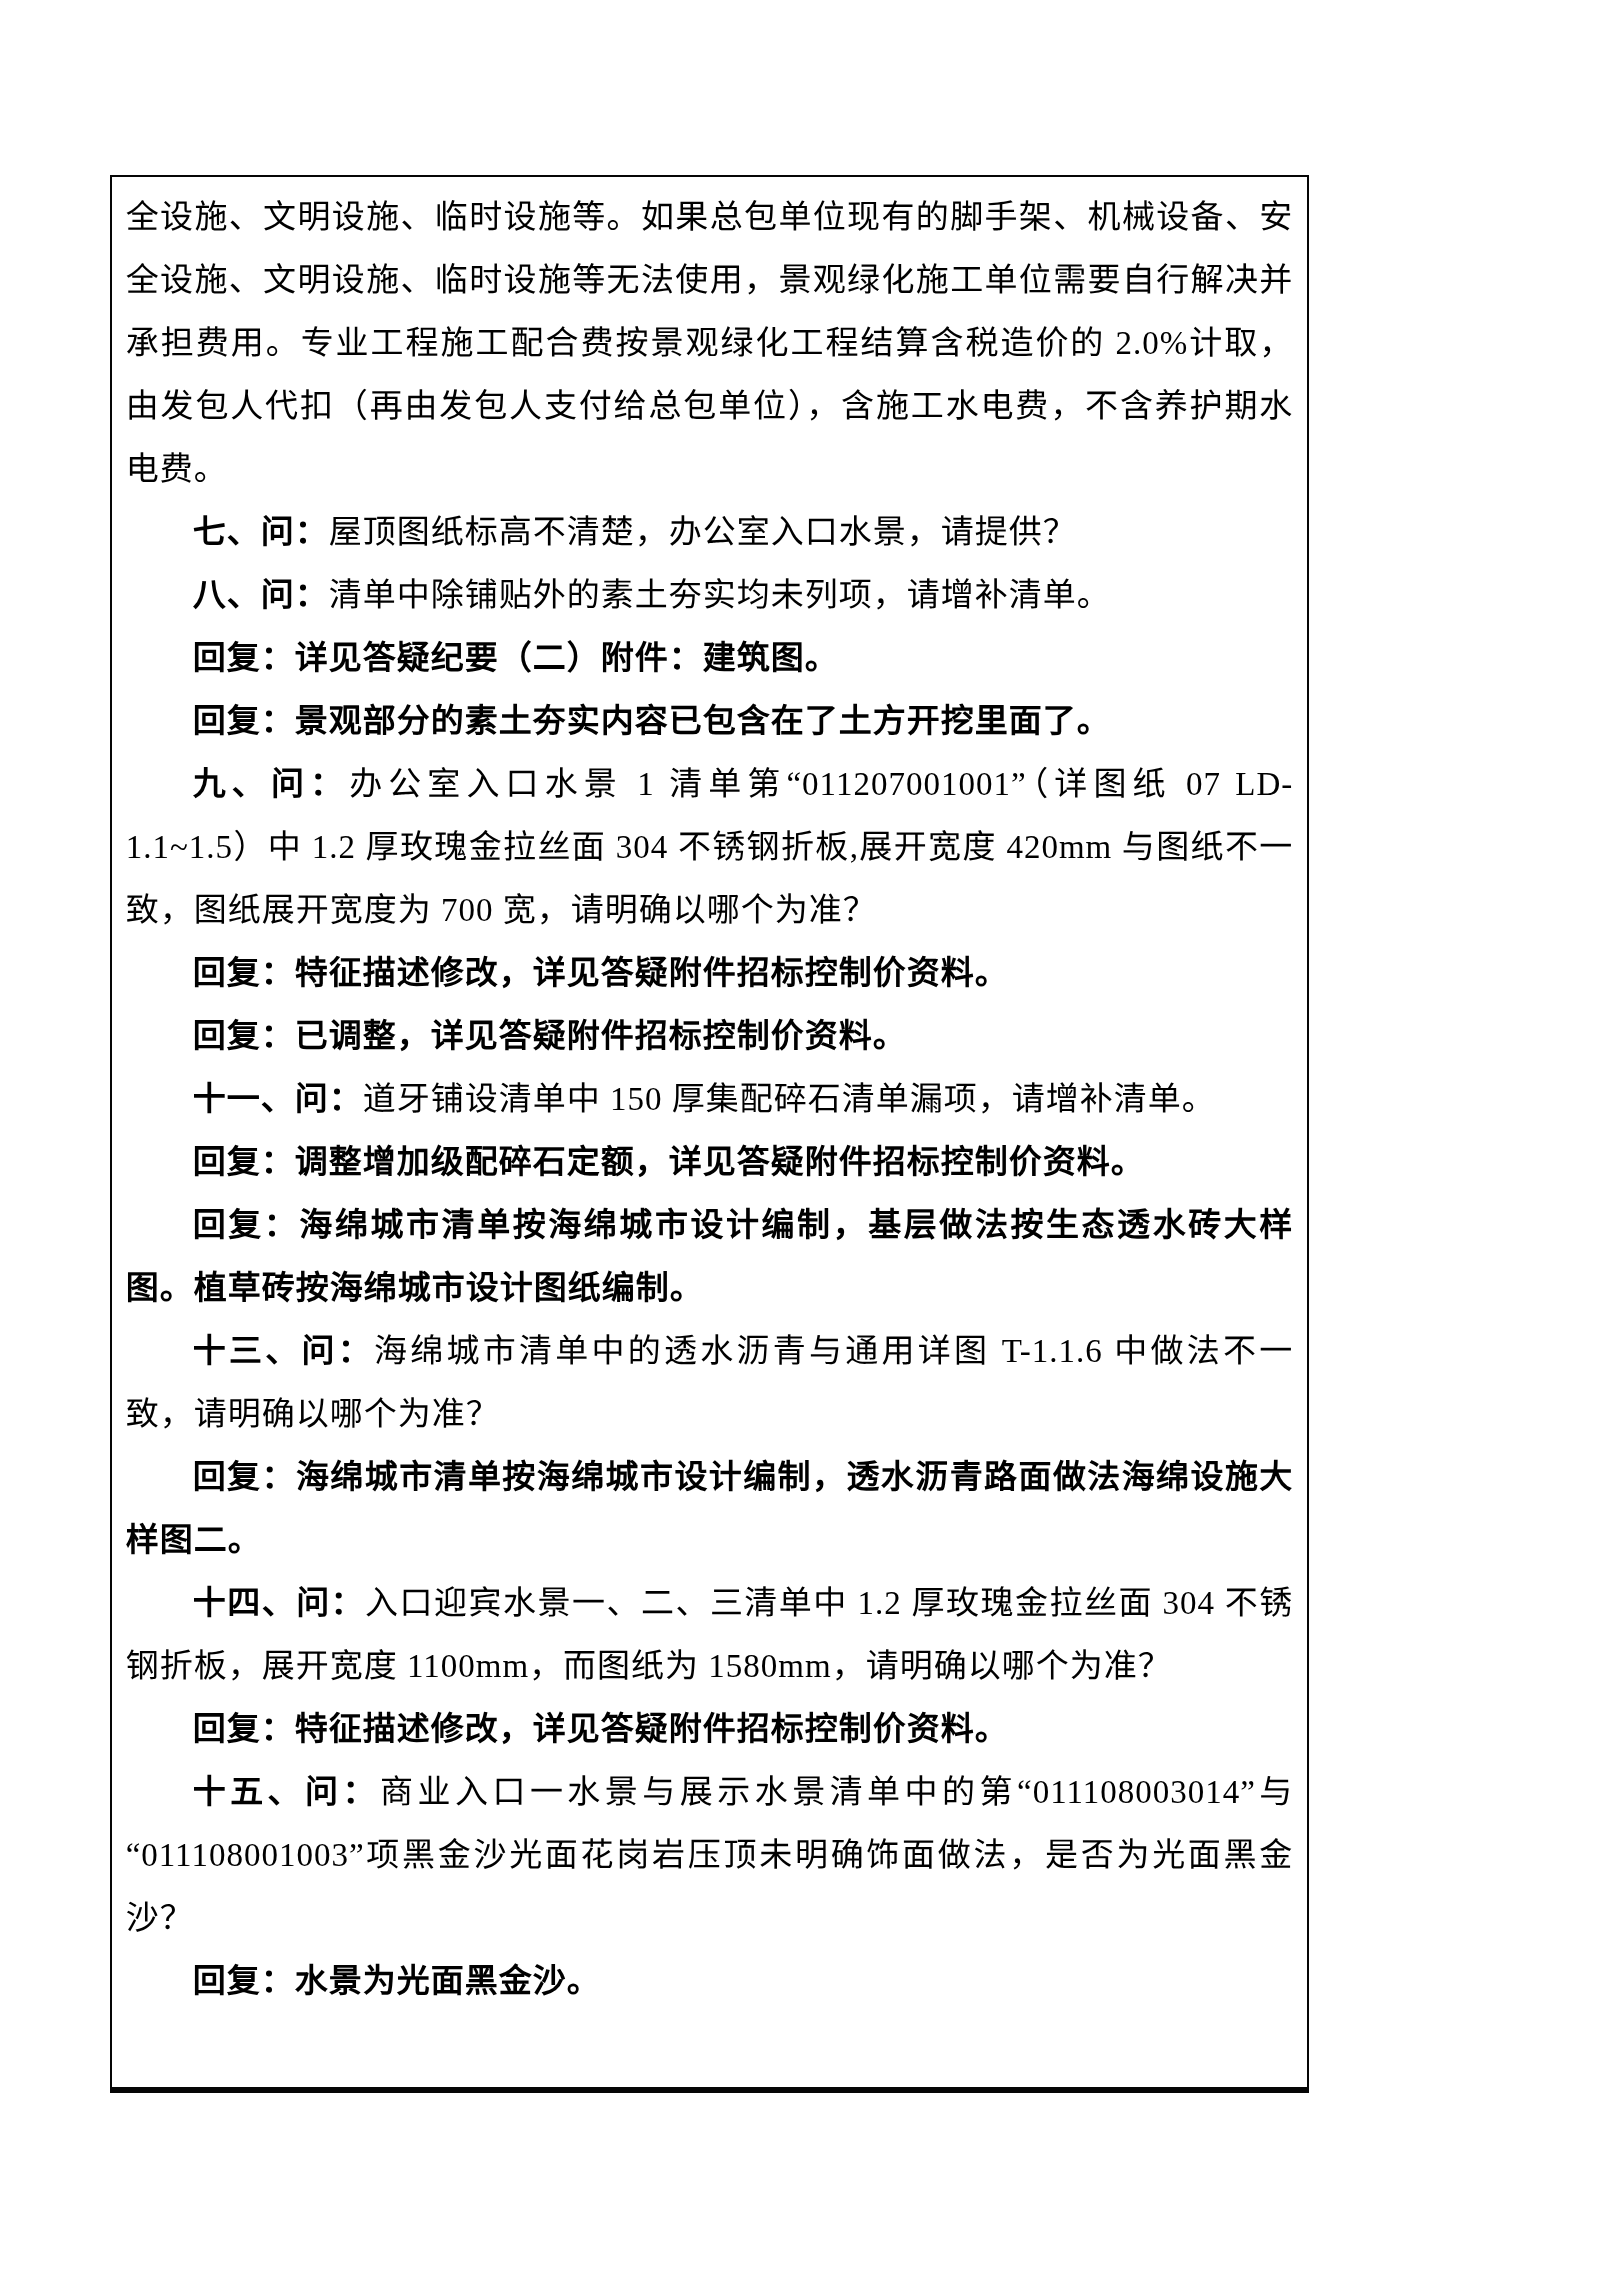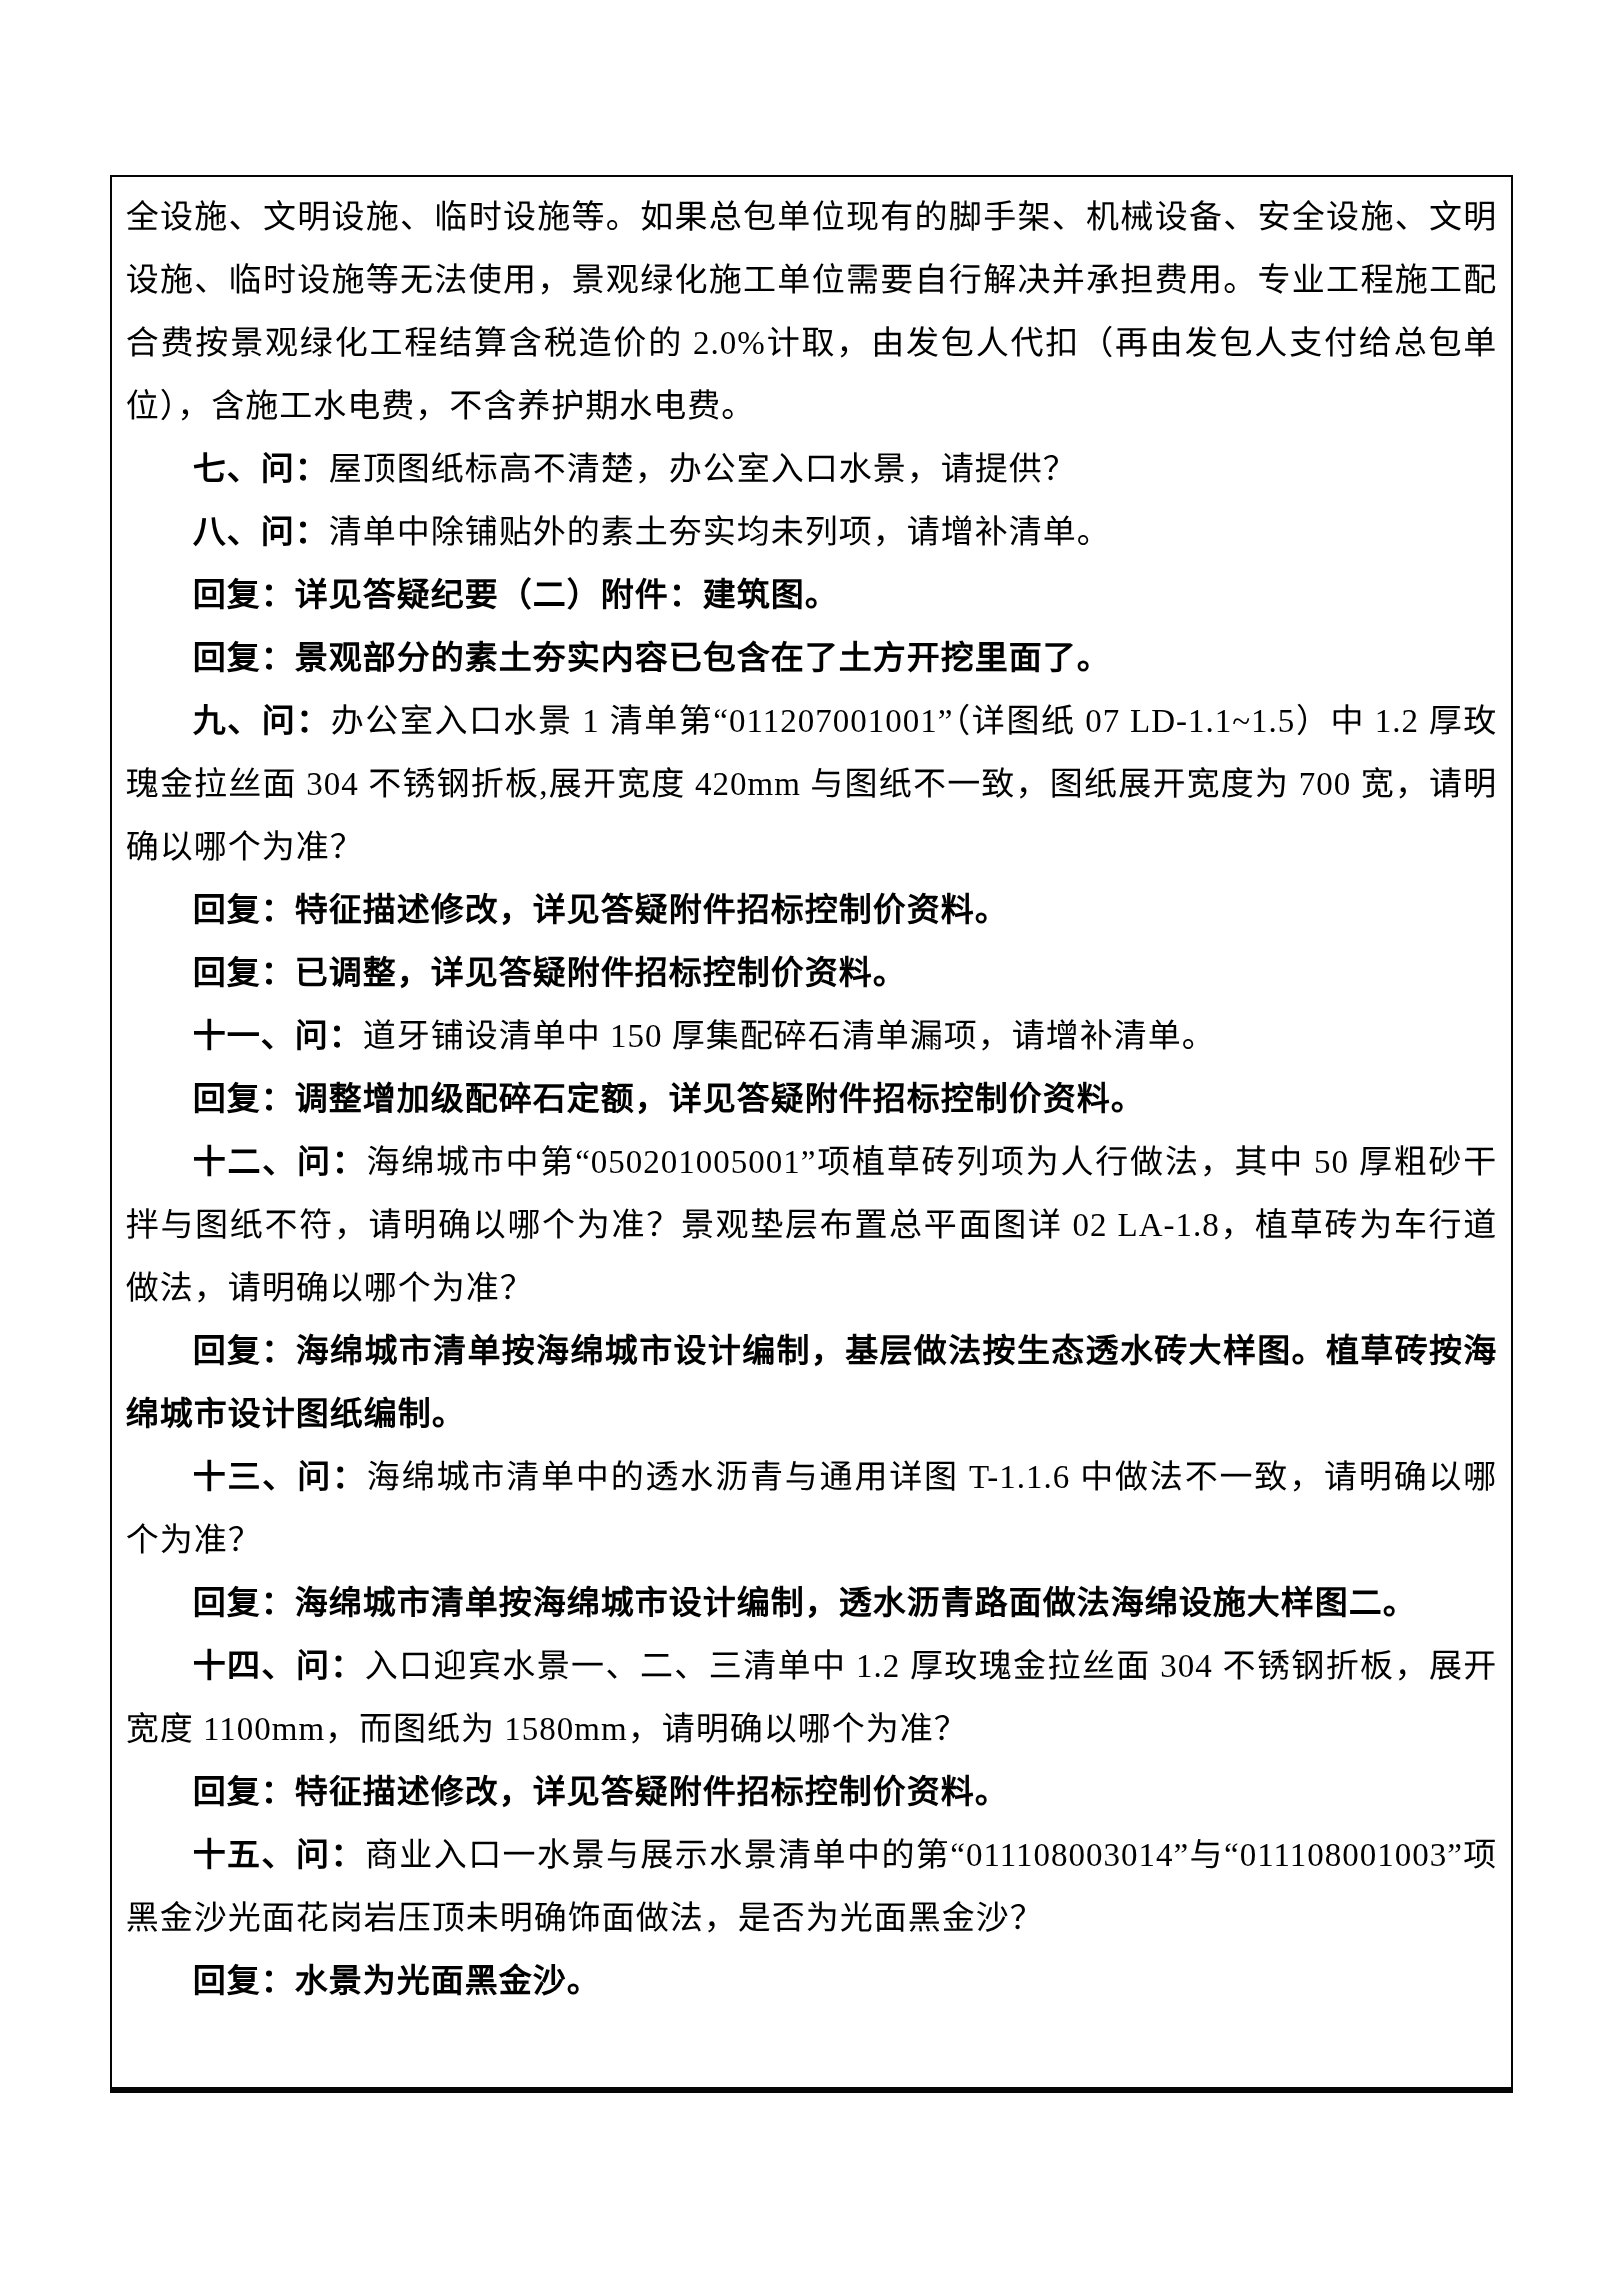--- a/index.html
+++ b/index.html
@@ -11,21 +11,21 @@
     width: 1621px;
     height: 2293px;
     position: relative;
     font-family: "Liberation Serif", "DejaVu Serif", serif;
     color: #000000;
   }
   .doc-box {
     position: absolute;
     left: 110px;
     top: 175px;
-    width: 1403px;
+    width: 1199px;
     height: 1918px;
     box-sizing: border-box;
     border: 2.9px solid #050505;
     border-bottom-width: 6.9px;
     padding: 8.8px 13.7px 0 13.7px;
     overflow: hidden;
     background: #ffffff;
   }
   .para {
     margin: 0;
@@ -66,21 +66,20 @@
 
   <p class="para answer"><span class="q-label">回复：</span><span>特征描述修改，详见答疑附件招标控制价资料。</span></p>
 
 
   <p class="para answer"><span class="q-label">回复：</span><span>已调整，详见答疑附件招标控制价资料。</span></p>
 
   <p class="para question"><span class="q-label">十一、问：</span><span>道牙铺设清单中 150 厚集配碎石清单漏项，请增补清单。</span></p>
 
   <p class="para answer"><span class="q-label">回复：</span><span>调整增加级配碎石定额，详见答疑附件招标控制价资料。</span></p>
 
-  <p class="para question"><span class="q-label">十二、问：</span><span>海绵城市中第“050201005001”项植草砖列项为人行做法，其中 50 厚粗砂干拌与图纸不符，请明确以哪个为准？景观垫层布置总平面图详 02 LA-1.8，植草砖为车行道做法，请明确以哪个为准？</span></p>
 
   <p class="para answer"><span class="q-label">回复：</span><span>海绵城市清单按海绵城市设计编制，基层做法按生态透水砖大样图。植草砖按海绵城市设计图纸编制。</span></p>
 
   <p class="para question"><span class="q-label">十三、问：</span><span>海绵城市清单中的透水沥青与通用详图 T-1.1.6 中做法不一致，请明确以哪个为准？</span></p>
 
   <p class="para answer"><span class="q-label">回复：</span><span>海绵城市清单按海绵城市设计编制，透水沥青路面做法海绵设施大样图二。</span></p>
 
   <p class="para question"><span class="q-label">十四、问：</span><span>入口迎宾水景一、二、三清单中 1.2 厚玫瑰金拉丝面 304 不锈钢折板，展开宽度 1100mm，而图纸为 1580mm，请明确以哪个为准？</span></p>
 
   <p class="para answer"><span class="q-label">回复：</span><span>特征描述修改，详见答疑附件招标控制价资料。</span></p>

